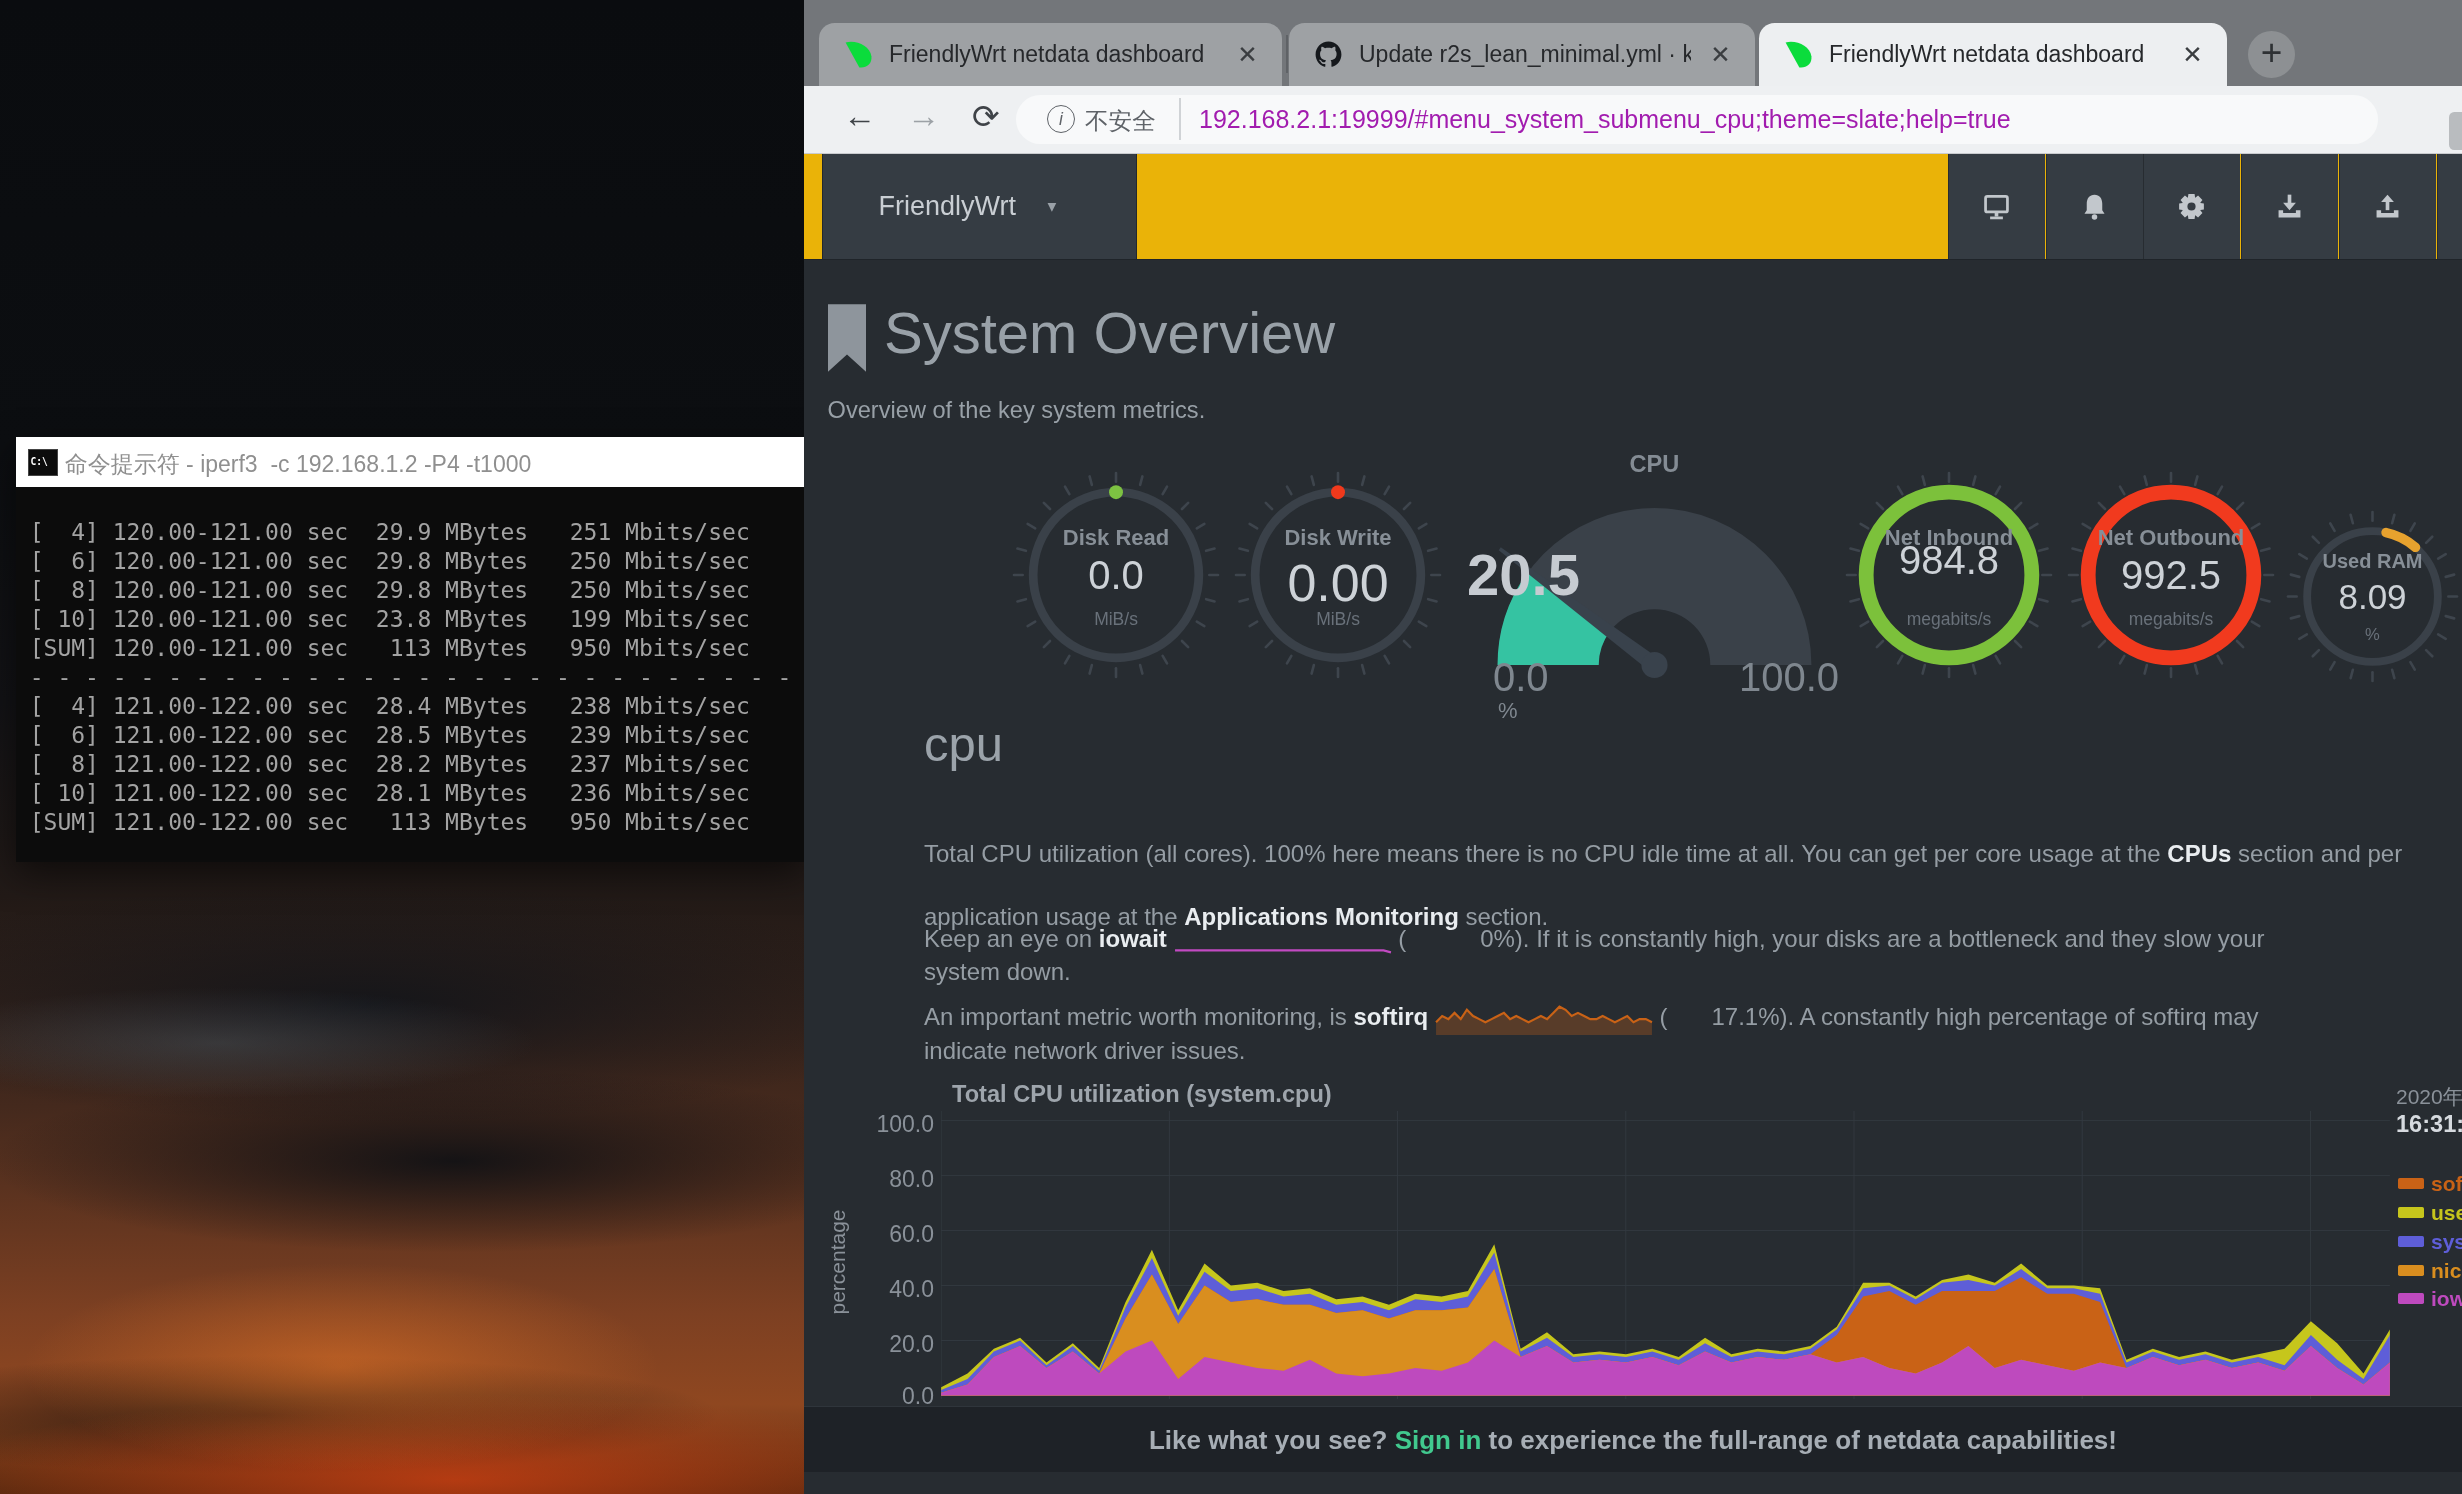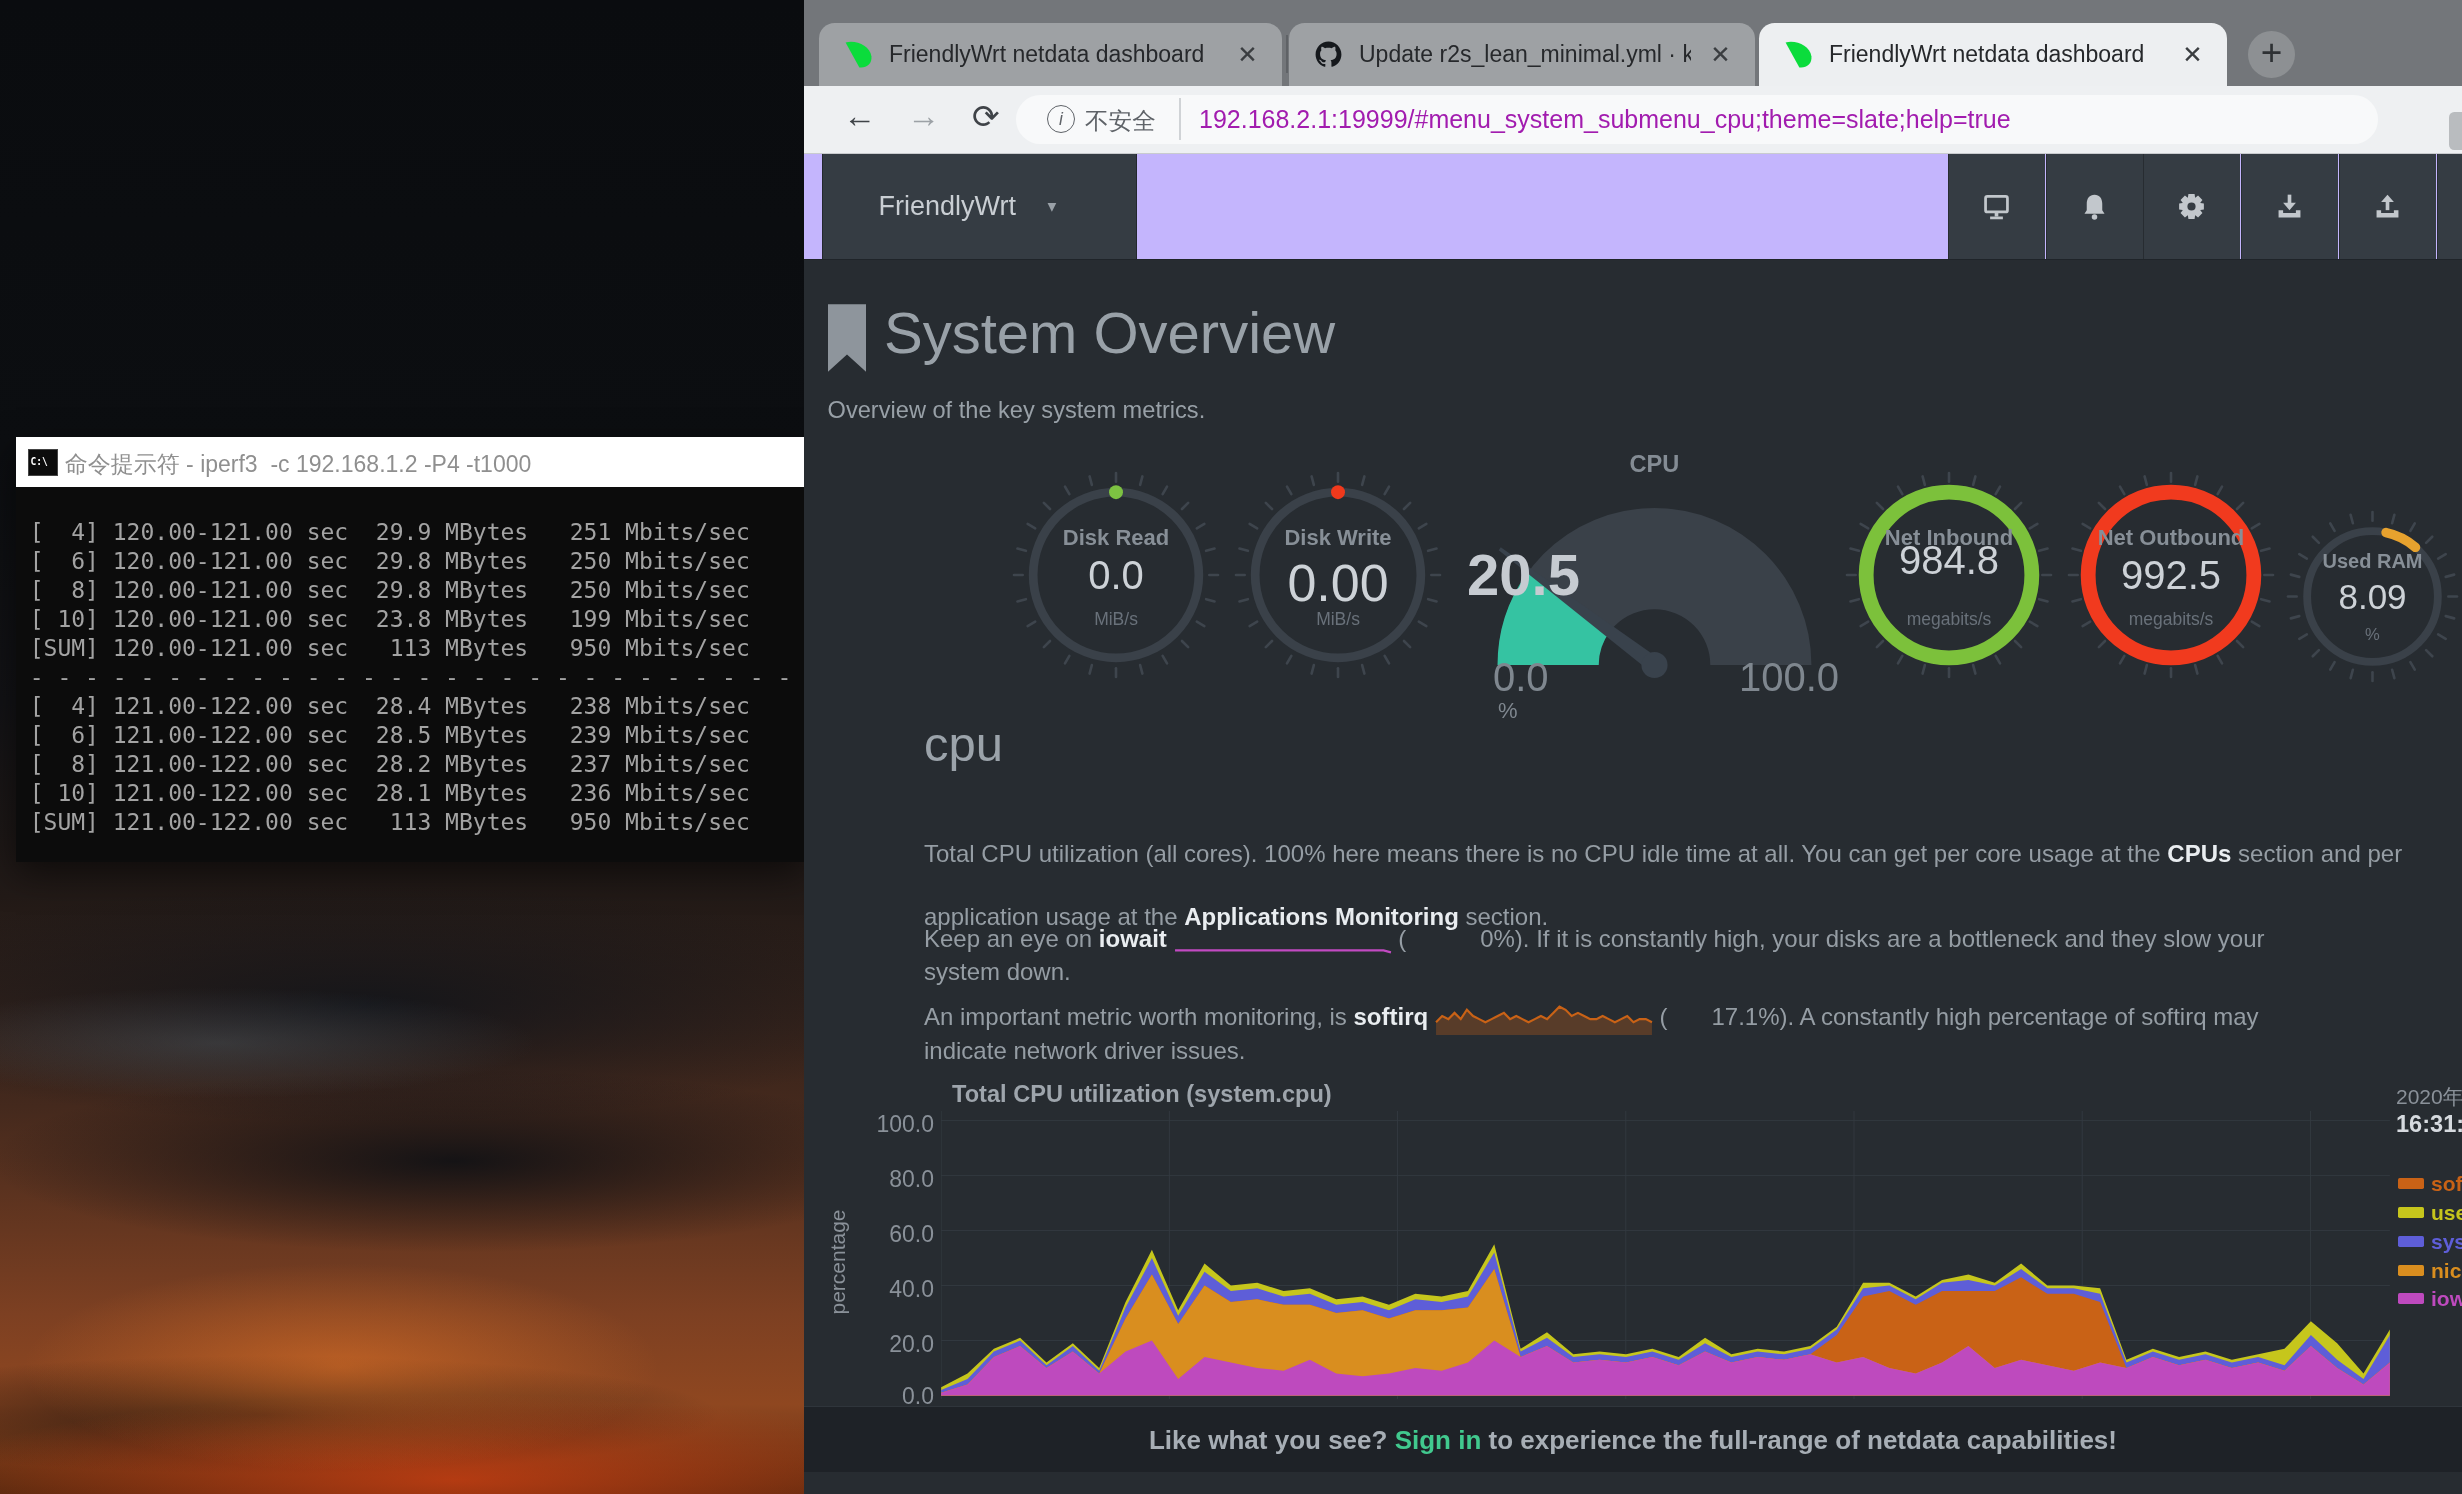--- a/index.html
+++ b/index.html
@@ -47,21 +47,21 @@
   #omnibox{left:212px;top:8.7px;width:1362px;height:49px;background:#F8F9FA;border-radius:24.4px;}
   #info-icon{left:243px;top:19px;width:26px;height:26px;border:1.7px solid #5F6368;border-radius:50%;
              color:#5F6368;font-size:17.5px;line-height:26px;text-align:center;font-style:italic;}
   #security-label{left:281px;top:19px;font-size:23.6px;color:#5F6368;}
   #omni-sep{left:375px;top:12.2px;width:1.7px;height:42px;background:#D0D3D6;}
   #url-text{left:395px;top:19px;font-size:25px;color:#a21caf;white-space:nowrap;}
   #edge-ext{left:1645px;top:112px;width:13px;height:38px;background:#B9BCBF;border-radius:5.2px 0 0 5.2px;}
 
   
   #page{left:0;top:154px;width:1658px;height:1340px;background:#272C31;overflow:hidden;}
-  #navbar{left:0;top:0;width:1658px;height:105px;background:#c4b5fd;border-bottom:0.9px solid #1F2429;}
+  #navbar{left:0;top:0;width:1658px;height:105px;background:#eab308;border-bottom:0.9px solid #1F2429;}
   #brand-block{left:17.5px;top:0;width:313px;height:105px;background:#353C43;border-left:0.9px solid #23282D;border-right:0.9px solid #23282D;}
   #brand-text{left:56px;top:37px;font-size:27px;color:#C9CED3;}
   #brand-caret{left:225px;top:42px;font-size:17.5px;color:#9AA1A8;}
   .nav-btn{position:absolute;top:0;width:96px;height:105px;background:#353C43;border-left:1.7px solid #272C31;}
   .nav-btn svg{position:absolute;left:32px;top:37px;}
   #ovw-bookmark{left:23.6px;top:150px;}
   #ovw-title{left:80px;top:145px;font-size:58px;color:#99A1A8;}
   #ovw-subtitle{left:23.6px;top:243px;font-size:23.6px;color:#98A0A7;}
 
   

